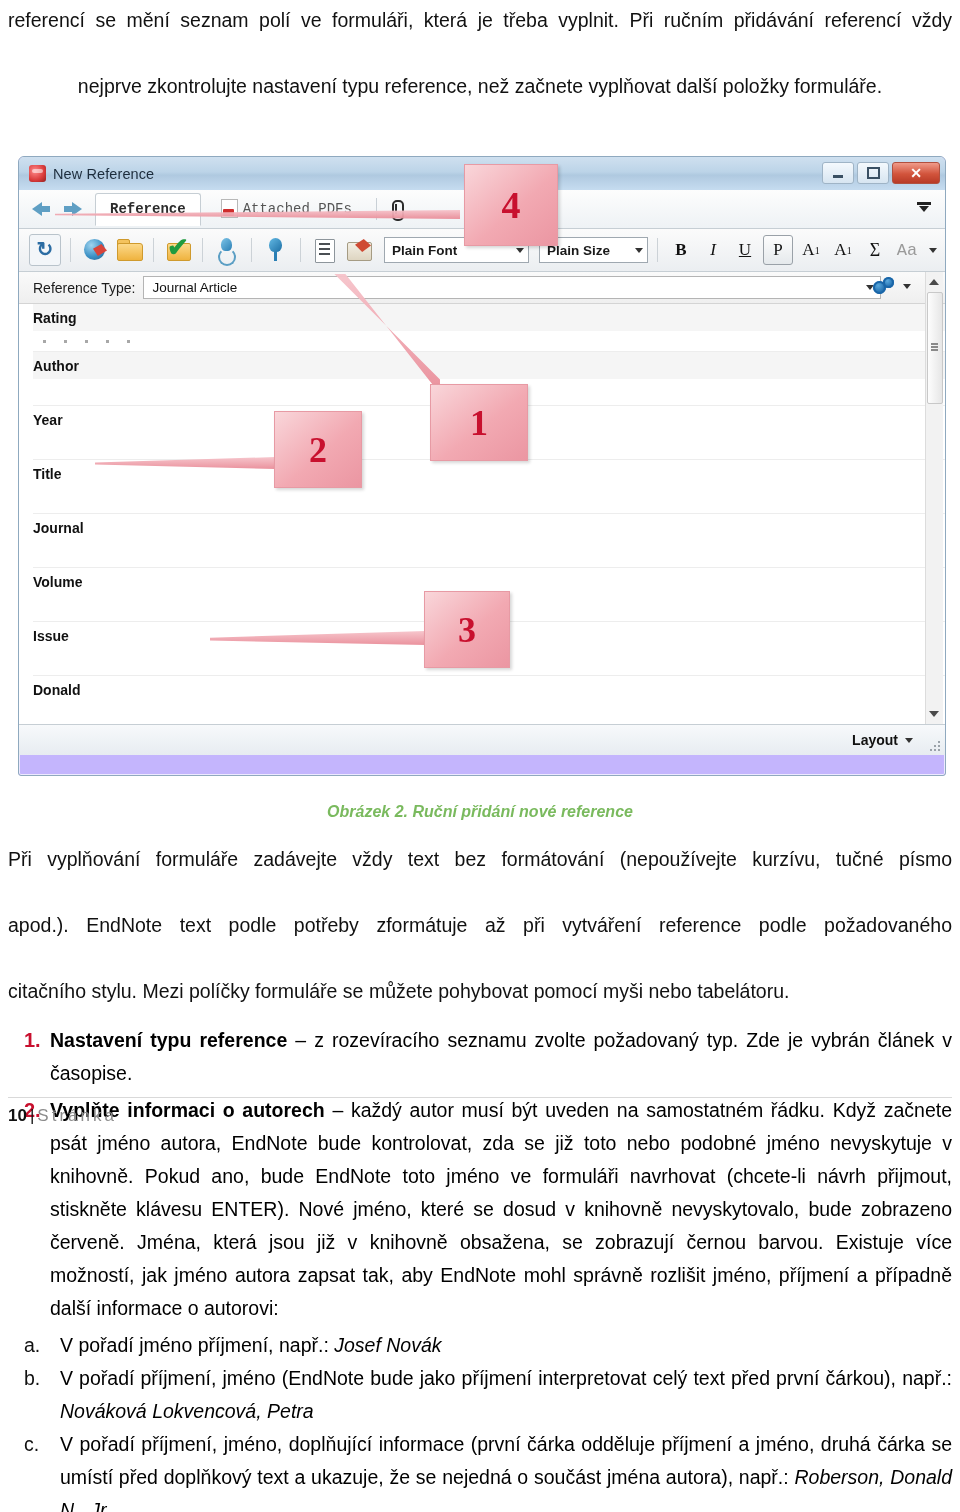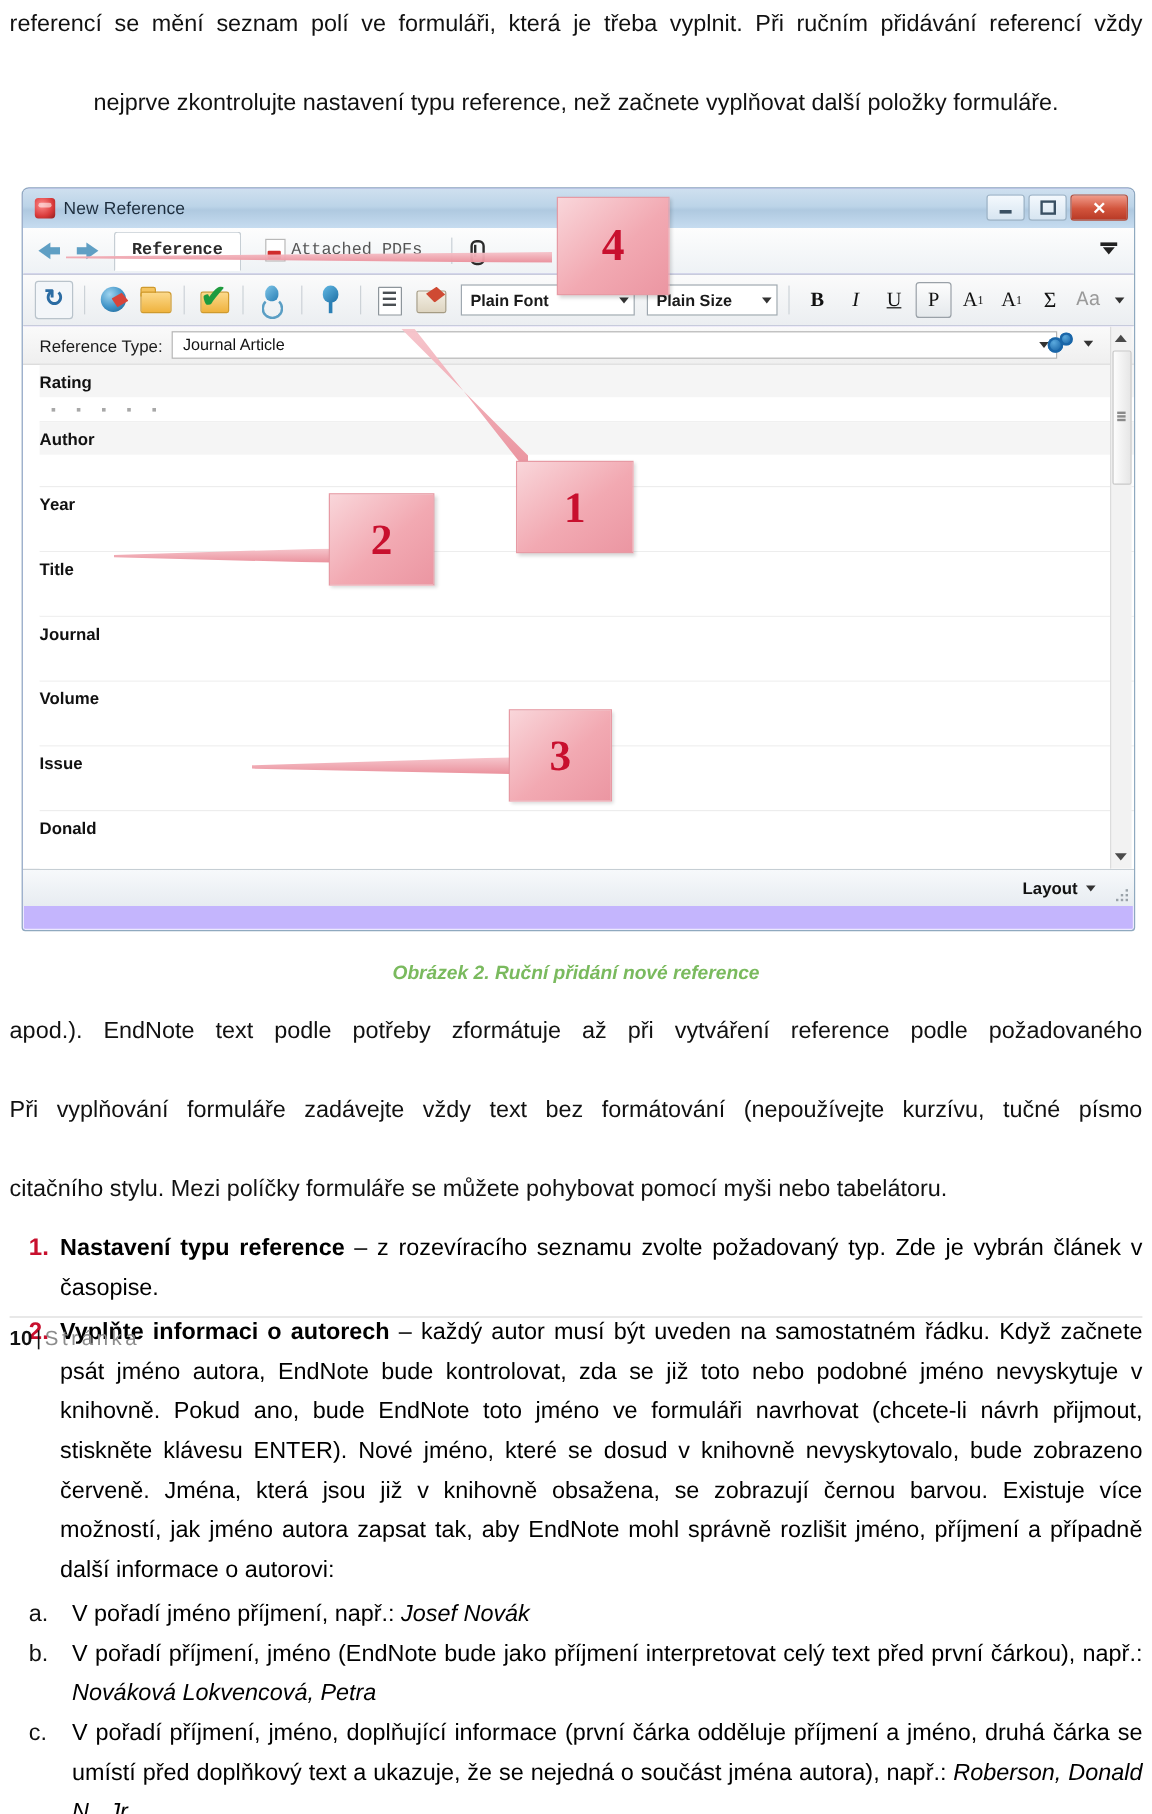--- a/index.html
+++ b/index.html
@@ -720,22 +720,22 @@
       <div class="leader" style="left:-200px; top:40px; width:215px; height:14px; clip-path: polygon(0 48%,100% 0,100% 100%,0 68%);"></div>
       <div class="box" style="left:14px; top:0; width:84px; height:75px; font-size:36px;">
         <span>3</span>
       </div>
     </div>
   </div>
 
   <div class="caption">Obrázek 2. Ruční přidání nové reference</div>
 
   <div class="doc-para">
+    <span class="jline">Při vyplňování formuláře zadávejte vždy text bez formátování (nepoužívejte kurzívu, tučné písmo</span>
     <span class="jline">apod.). EndNote text podle potřeby zformátuje až při vytváření reference podle požadovaného</span>
-    <span class="jline">Při vyplňování formuláře zadávejte vždy text bez formátování (nepoužívejte kurzívu, tučné písmo</span>
     <span>citačního stylu. Mezi políčky formuláře se můžete pohybovat pomocí myši nebo tabelátoru.</span>
   </div>
 
   <ol class="num-list">
     <li>
       <span class="marker">1.</span>
       <b>Nastavení typu reference</b><span> – z rozevíracího seznamu zvolte požadovaný typ. Zde je vybrán článek v časopise.</span>
     </li>
     <li>
       <span class="marker">2.</span>

